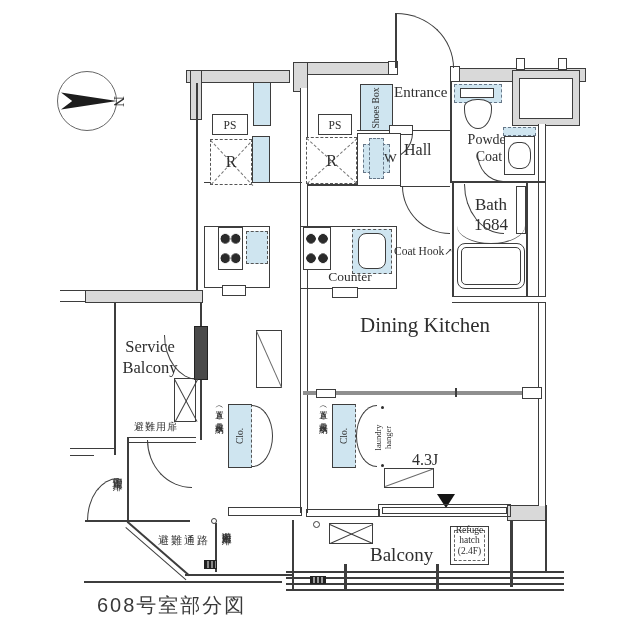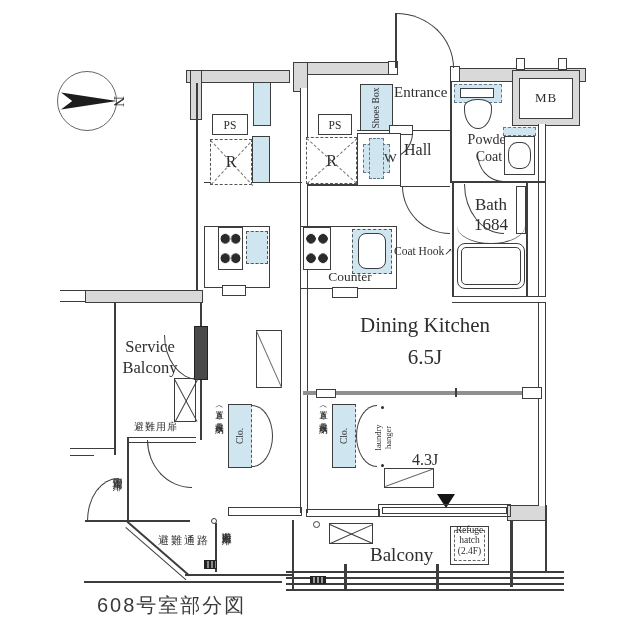--- a/index.html
+++ b/index.html
@@ -102,23 +102,20 @@
   <div class="abs blue" style="left:454px;top:84px;width:48px;height:19px;border:1px dashed #678;"></div>
   <div class="box" style="left:460px;top:88px;width:34px;height:10px;"></div>
   <div class="box" style="left:464px;top:99px;width:28px;height:30px;border-radius:13px 13px 14px 14px / 8px 8px 20px 20px;"></div>
   <div class="lbl ctr" style="left:451px;top:130px;width:76px;height:36px;font-size:14px;line-height:17px;flex-direction:column;">
     <span>Powder</span>
     <span>Coat</span>
   </div>
   <div class="abs blue" style="left:503px;top:127px;width:33px;height:9px;border:1px dashed #678;"></div>
   <div class="box" style="left:504px;top:136px;width:31px;height:39px;border-width:1.4px;"></div>
   <div class="box" style="left:508px;top:142px;width:23px;height:27px;border-radius:40%;"></div>
-  <div class="lbl ctr" style="left:512px;top:70px;width:68px;height:56px;font-size:13px;letter-spacing:1px;">
-      <span>MB</span>
-    </div>
 
   <div class="lbl ctr" style="left:455px;top:194px;width:72px;height:42px;font-size:17px;line-height:20px;flex-direction:column;">
     <span>Bath</span>
     <span>1684</span>
   </div>
   <div class="box nofill" style="left:516px;top:186px;width:10px;height:48px;"></div>
   <div class="arc" style="left:457px;top:226px;width:68px;height:18px;border-bottom:1.2px solid #555;border-radius:0 0 50% 50% / 0 0 100% 100%;"></div>
   <div class="box" style="left:457px;top:243px;width:68px;height:46px;border-radius:8px;border-width:1.5px;"></div>
   <div class="box" style="left:461px;top:247px;width:60px;height:38px;border-radius:5px;"></div>
   <div class="arc" style="left:464px;top:184px;width:40px;height:50px;border-left:1.2px solid #3d3d3d;border-bottom:1.2px solid #3d3d3d;border-bottom-left-radius:100%;"></div>
@@ -134,23 +131,20 @@
     </div>
   <div class="box" style="left:332px;top:287px;width:26px;height:11px;"></div>
   <div class="lbl" style="left:394px;top:245px;font-size:11.5px;">
     <span>Coat Hook</span><span style="font-size:10px;">↗</span>
   </div>
   <div class="ln" style="left:400px;top:186px;width:50px;height:1.3px;"></div>
   <div class="arc" style="left:402px;top:186px;width:48px;height:48px;border-left:1.3px solid #3d3d3d;border-bottom:1.3px solid #3d3d3d;border-bottom-left-radius:100%;"></div>
 
   <div class="lbl ctr" style="left:310px;top:312px;width:230px;height:26px;font-size:21px;">
       <span>Dining Kitchen</span>
-    </div>
-  <div class="lbl ctr" style="left:310px;top:344px;width:230px;height:26px;font-size:21px;">
-      <span>6.5J</span>
     </div>
 
   <div class="gln" style="left:303px;top:391px;width:236px;height:3.5px;"></div>
   <div class="box" style="left:316px;top:389px;width:20px;height:9px;"></div>
   <div class="box" style="left:522px;top:387px;width:20px;height:12px;"></div>
   <div class="ln" style="left:455px;top:388px;width:1.5px;height:9px;"></div>
 
   <div class="lbl ctr" style="left:360px;top:447px;width:130px;height:25px;font-size:16px;">
       <span>4.3J</span>
     </div>

